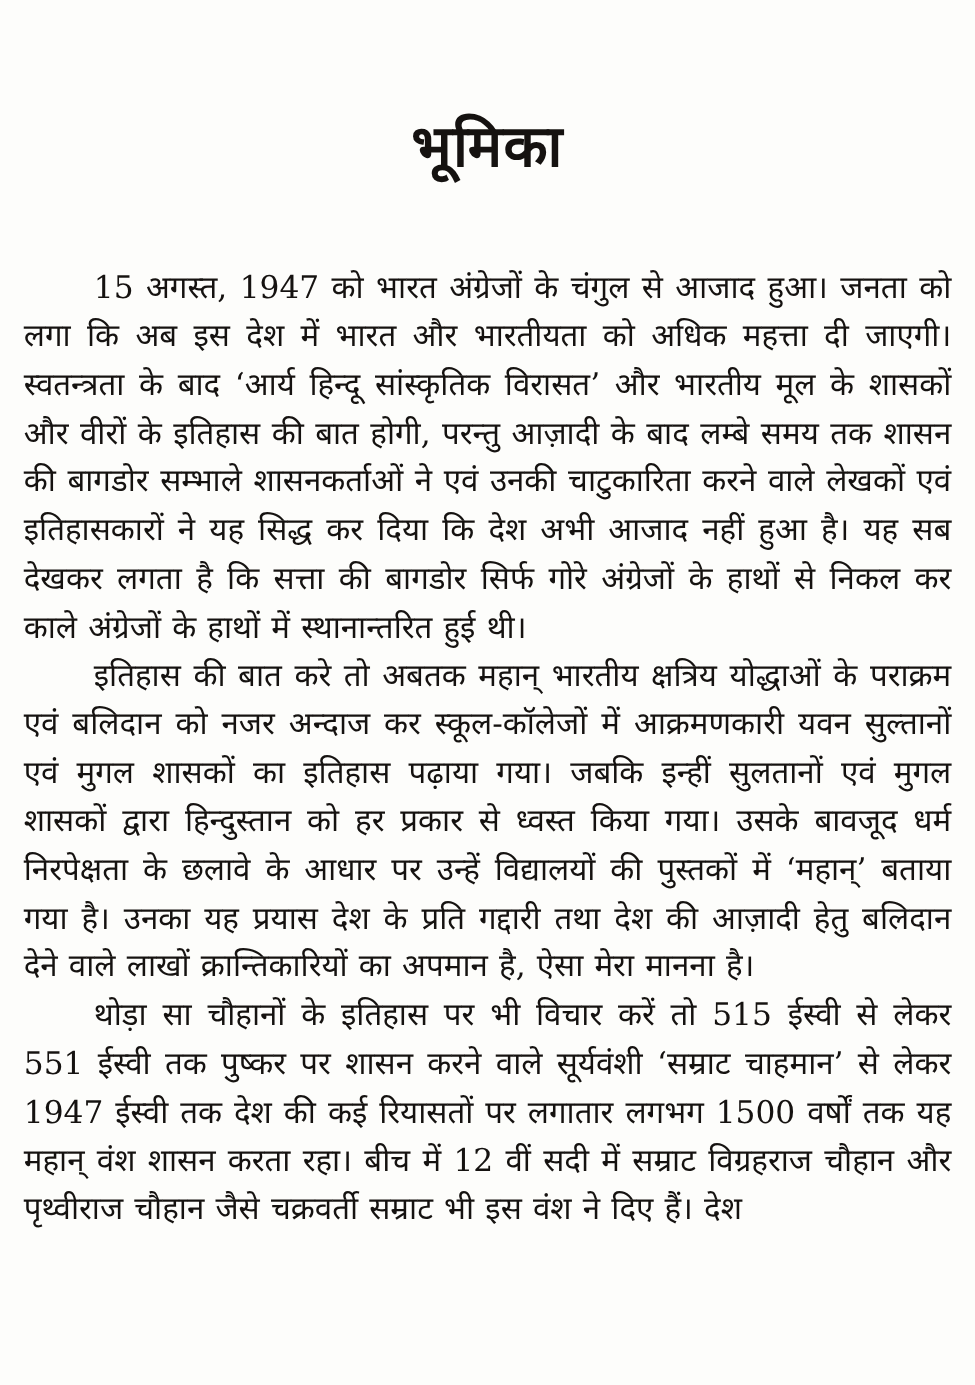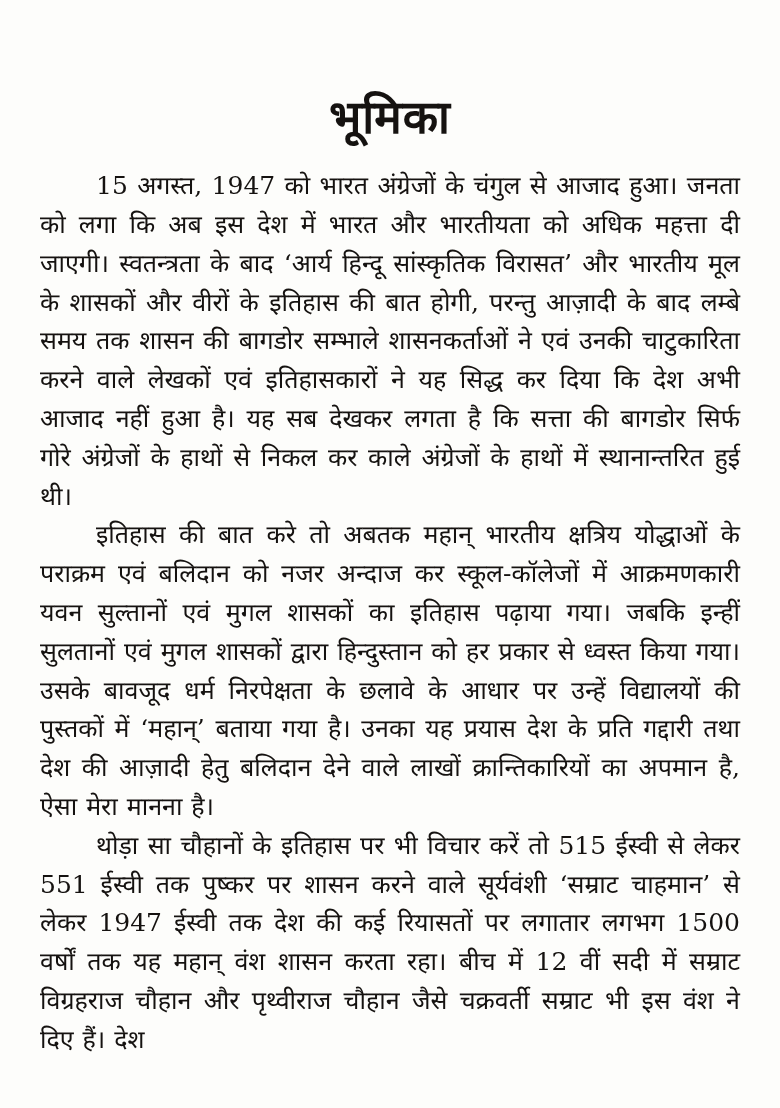--- a/index.html
+++ b/index.html
@@ -11,34 +11,34 @@
     height: 1108px;
     background: #fbfbf9;
     color: #151210;
     font-family: "DejaVu Serif", "Liberation Serif", serif;
     overflow: hidden;
   }
   .page {
     box-sizing: border-box;
     width: 780px;
     height: 1108px;
-    padding: 0 40px;
+    padding: 0 19px;
     background: #fdfdfb;
   }
   .title {
     margin: 0;
     padding-top: 90px;
     text-align: center;
     font-size: 46px;
     font-weight: 700;
     letter-spacing: 1px;
     line-height: 1.2;
   }
   .body-text {
-    margin-top: 22px;
+    margin-top: 66px;
     font-size: 25px;
     line-height: 38.8px;
     text-align: justify;
     font-weight: 500;
   }
   .body-text p {
     margin: 0;
     text-indent: 56px;
     word-spacing: 1px;
   }

